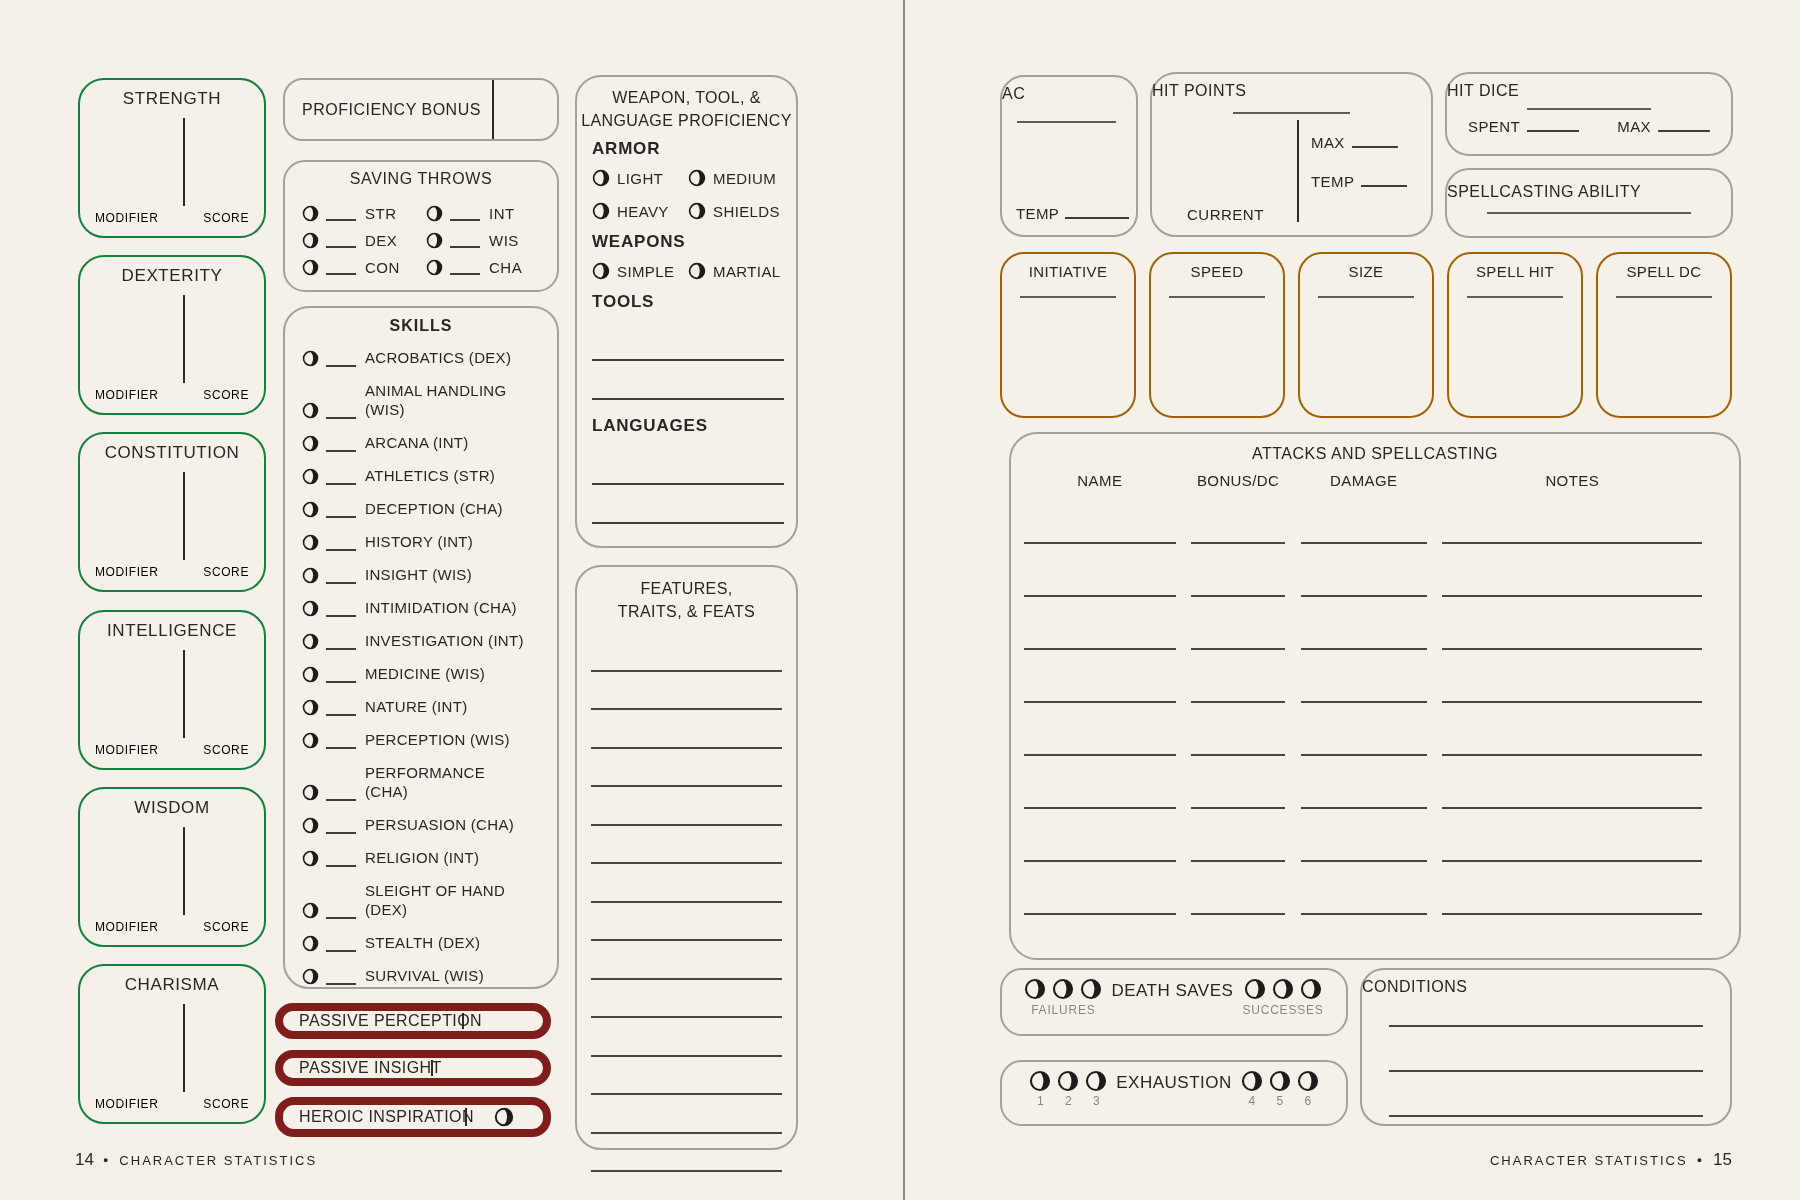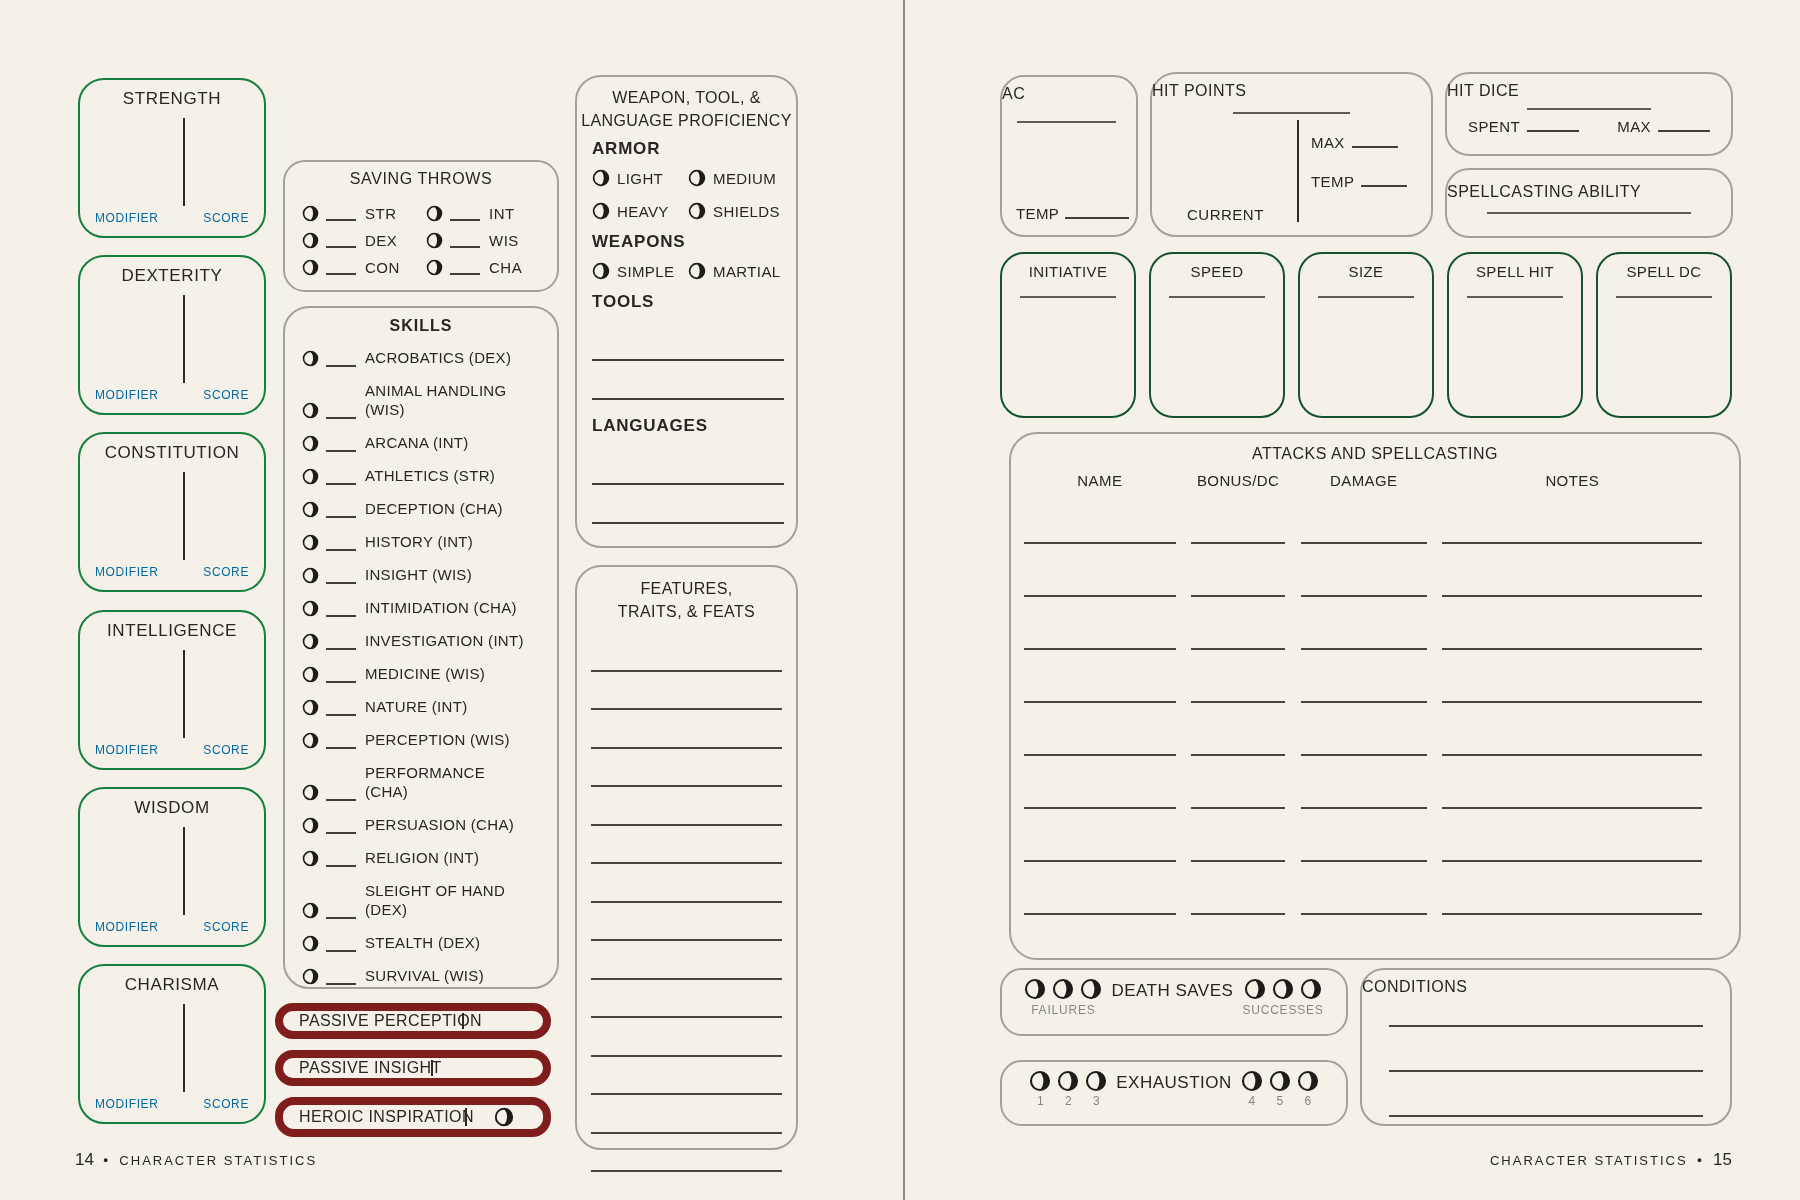--- a/index.html
+++ b/index.html
@@ -10,21 +10,21 @@
   .blank{display:inline-block;border-bottom:2px solid #413f3c;}
   .uline{position:absolute;border-bottom:2px solid #5f5c57;}
   .subgray{color:#8a867e;}
   
   .pc{display:inline-block;vertical-align:middle;color:#1d1c1b;}
   
   .ability-col{position:absolute;left:78px;top:78px;width:188px;height:1046px;display:flex;flex-direction:column;justify-content:space-between;}
   .ability-box{position:relative;height:160px;border:2px solid #15803d;border-radius:26px;box-sizing:border-box;}
   .ability-title{position:absolute;top:9px;width:100%;text-align:center;font-size:17px;letter-spacing:.6px;}
   .ability-divider{position:absolute;left:56%;top:38px;bottom:30px;width:2px;background:#2c2b2a;}
-  .ability-foot{position:absolute;bottom:11px;left:0;right:0;display:flex;justify-content:space-between;padding:0 15px;font-size:12px;letter-spacing:.6px;color:#0369a1;}
+  .ability-foot{position:absolute;bottom:11px;left:0;right:0;display:flex;justify-content:space-between;padding:0 15px;font-size:12px;letter-spacing:.6px;color:#000000;}
   
   .prof-box{left:283px;top:78px;width:276px;height:63px;border-radius:20px;}
   .prof-box .lbl{position:absolute;left:17px;top:50%;transform:translateY(-50%);font-size:16px;letter-spacing:.5px;}
   .vline-full{position:absolute;top:0;bottom:0;width:2px;background:#2c2b2a;}
   .saves-box{left:283px;top:160px;width:276px;height:132px;border-radius:22px;}
   .saves-title{position:absolute;top:8px;width:100%;text-align:center;font-size:16px;letter-spacing:.6px;}
   .saves-grid{position:absolute;top:38px;left:17px;right:8px;display:grid;grid-auto-flow:column;grid-template-rows:repeat(3,27px);grid-template-columns:124px auto;}
   .save-row{display:flex;align-items:center;}
   .save-row .blank{width:30px;height:13px;margin:0 9px 0 7px;}
   .save-row .lab{font-size:15px;letter-spacing:.5px;}
@@ -65,21 +65,21 @@
   .hp-divider{position:absolute;left:52%;top:46px;bottom:13px;width:2px;background:#2c2b2a;}
   .hp-right{position:absolute;left:57%;top:60px;font-size:15px;letter-spacing:.4px;}
   .hp-right div{margin-bottom:22px;}
   .hp-right .blank{width:46px;height:12px;margin-left:7px;}
   .hp-current{position:absolute;left:35px;bottom:12px;font-size:15px;letter-spacing:.5px;}
   .hd-box{left:1445px;top:72px;width:288px;height:84px;border-radius:24px;}
   .hd-row{position:absolute;left:21px;right:21px;top:44px;display:flex;justify-content:space-between;font-size:15px;letter-spacing:.4px;}
   .hd-row .blank{width:52px;height:12px;margin-left:7px;}
   .sc-box{left:1445px;top:168px;width:288px;height:70px;border-radius:24px;}
   .stat-row{position:absolute;left:1000px;top:252px;width:732px;display:flex;justify-content:space-between;}
-  .stat-box{position:relative;width:136px;height:166px;border:2px solid #14532d;border-radius:24px;box-sizing:border-box;}
+  .stat-box{position:relative;width:136px;height:166px;border:2px solid #a16207;border-radius:24px;box-sizing:border-box;}
   .stat-box .t{position:absolute;top:9px;width:100%;text-align:center;font-size:15px;letter-spacing:.4px;}
   .stat-box .u{position:absolute;top:42px;left:14%;right:14%;border-bottom:2px solid #5f5c57;}
   
   .atk-box{left:1000px;top:432px;width:732px;height:528px;border-radius:28px;margin-left:9px;}
   .atk-title{position:absolute;top:11px;width:100%;text-align:center;font-size:16px;letter-spacing:.5px;}
   .atk-grid{display:grid;grid-template-columns:21.6% 13.4% 18% 37%;column-gap:2.2%;padding:0 13px;}
   .atk-headers{position:absolute;top:38px;left:0;right:0;font-size:15px;letter-spacing:.4px;}
   .atk-headers div{text-align:center;}
   .atk-rows{position:absolute;top:55px;left:0;right:0;}
   .atk-row{height:53px;}
@@ -148,20 +148,24 @@
       <div class="ability-box">
       <div class="ability-title">CHARISMA</div>
       <div class="ability-divider"></div>
       <div class="ability-foot">
         <span>MODIFIER</span>
         <span>SCORE</span>
       </div>
     </div>
     </div>
 
+  <div class="box prof-box">
+    <div class="lbl">PROFICIENCY BONUS</div>
+    <div class="vline-full" style="left:76%;"></div>
+  </div>
 
   <div class="box saves-box">
     <div class="saves-title">SAVING THROWS</div>
     <div class="saves-grid">
         <div class="save-row">
         <svg class="pc" width="17" height="17" viewBox="0 0 20 20">
             <circle cx="10" cy="10" r="8.2" fill="none" stroke="currentColor" stroke-width="1.9"></circle>
             <path d="M10 1.8 A8.2 8.2 0 0 1 10 18.2 A12.5 12.5 0 0 0 10 1.8 Z" fill="currentColor"></path>
           </svg>
         <span class="blank"></span>

